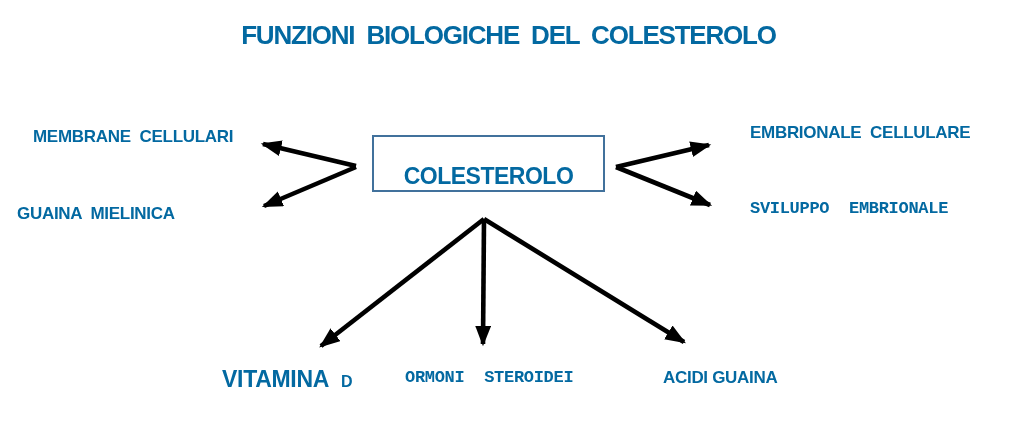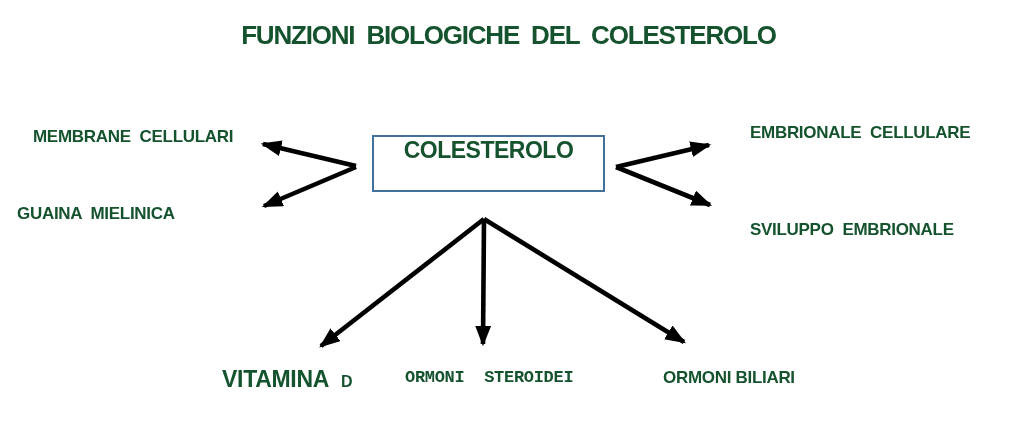--- a/index.html
+++ b/index.html
@@ -6,21 +6,21 @@
     margin: 0;
     padding: 0;
     background: #ffffff;
   }
   .stage {
     position: relative;
     width: 1017px;
     height: 447px;
     background: #ffffff;
     font-family: "Liberation Sans", sans-serif;
-    color: #14532d;
+    color: #0369a1;
     overflow: hidden;
   }
   .diagram-title {
     position: absolute;
     top: 20px;
     left: 0;
     width: 100%;
     text-align: center;
     font-size: 26px;
     font-weight: bold;
@@ -31,21 +31,21 @@
     position: absolute;
     font-size: 17px;
     font-weight: bold;
     letter-spacing: -0.3px;
     white-space: pre;
     line-height: 1;
   }
   .lbl-membrane  { left: 33px;  top: 128px; }
   .lbl-guaina    { left: 17px;  top: 205px; }
   .lbl-divisione { left: 750px; top: 124px; }
-  .lbl-sviluppo  { left: 750px; top: 221px; }
+  .lbl-sviluppo  { left: 750px; top: 200px; font-family: Liberation Mono, monospace; }
   .lbl-ormoni    { left: 405px; top: 369px; font-family: Liberation Mono, monospace; }
   .lbl-acidi     { left: 663px; top: 369px; }
   .lbl-vitamina  {
     left: 222px; top: 368px;
     font-size: 23px;
     display: flex;
     align-items: baseline;
   }
   .lbl-vitamina .vit-d {
     font-size: 16px;
@@ -53,21 +53,21 @@
   }
   .center-box {
     position: absolute;
     left: 372px;
     top: 135px;
     width: 233px;
     height: 57px;
     border: 2px solid #4c1d95;
     background: #ffffff;
     display: flex;
-    align-items: flex-start;
+    align-items: flex-end;
     justify-content: center;
     box-sizing: border-box;
   }
   .center-box .box-label {
     font-size: 23px;
     font-weight: bold;
     letter-spacing: -0.5px;
     white-space: pre;
   }
   .arrows-layer {
@@ -112,15 +112,15 @@
 
   <div class="node-label lbl-sviluppo">SVILUPPO  EMBRIONALE</div>
 
   <div class="node-label lbl-vitamina">
     <span>VITAMINA</span>
     <span class="vit-d">D</span>
   </div>
 
   <div class="node-label lbl-ormoni">ORMONI  STEROIDEI</div>
 
-  <div class="node-label lbl-acidi">ORMONI BILIARI</div>
+  <div class="node-label lbl-acidi">ACIDI GUAINA</div>
 
 </div>
 
 </body></html>

